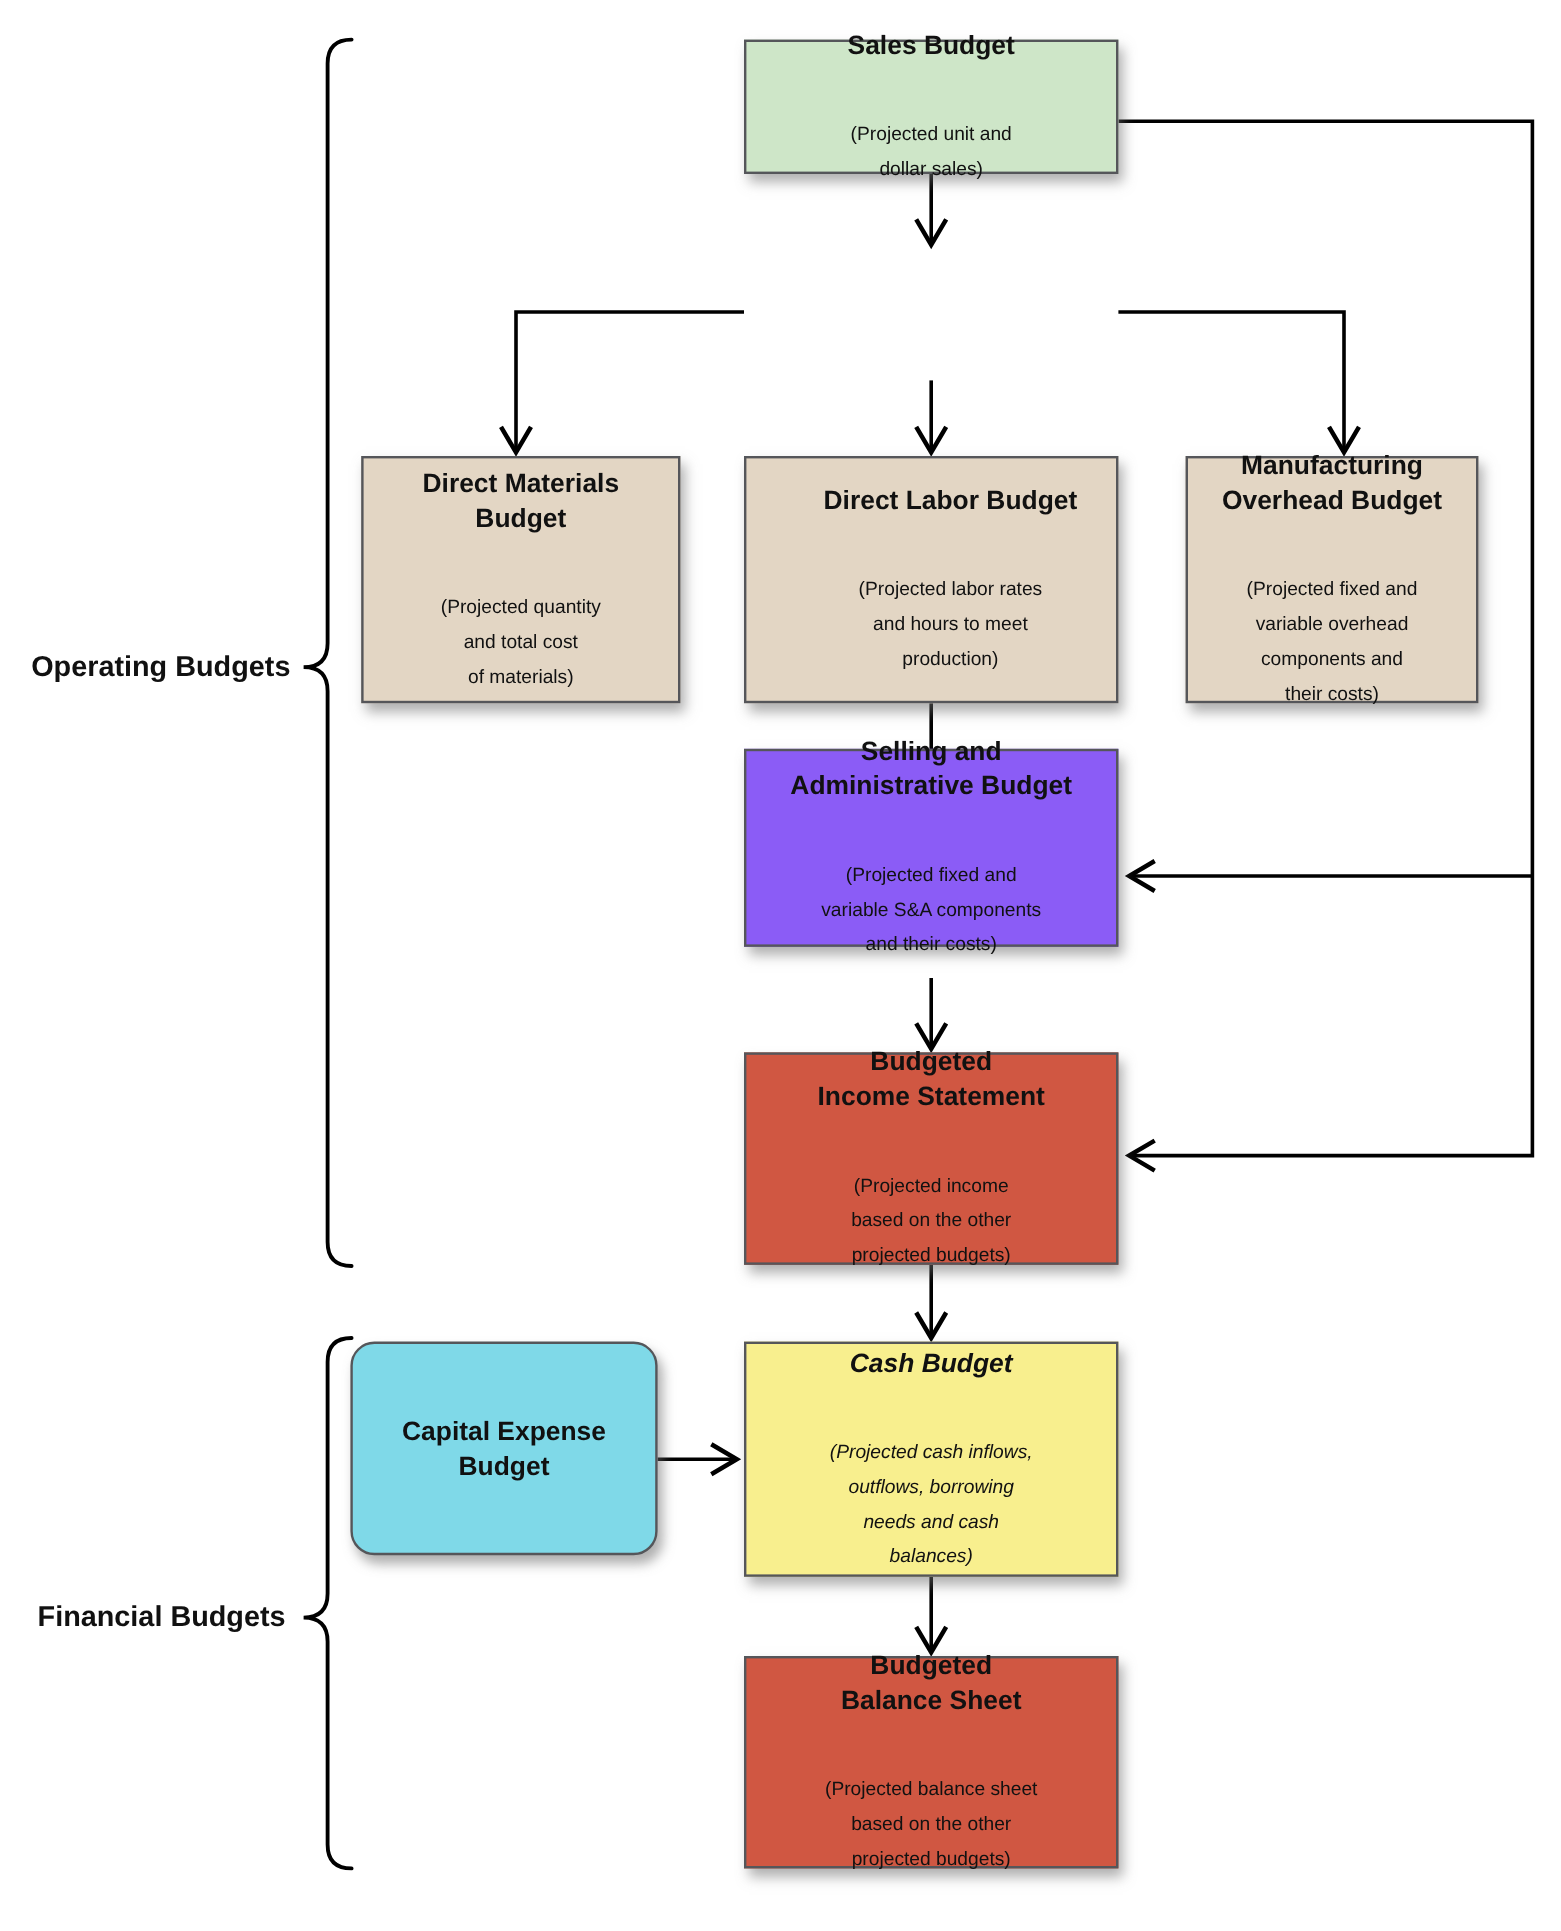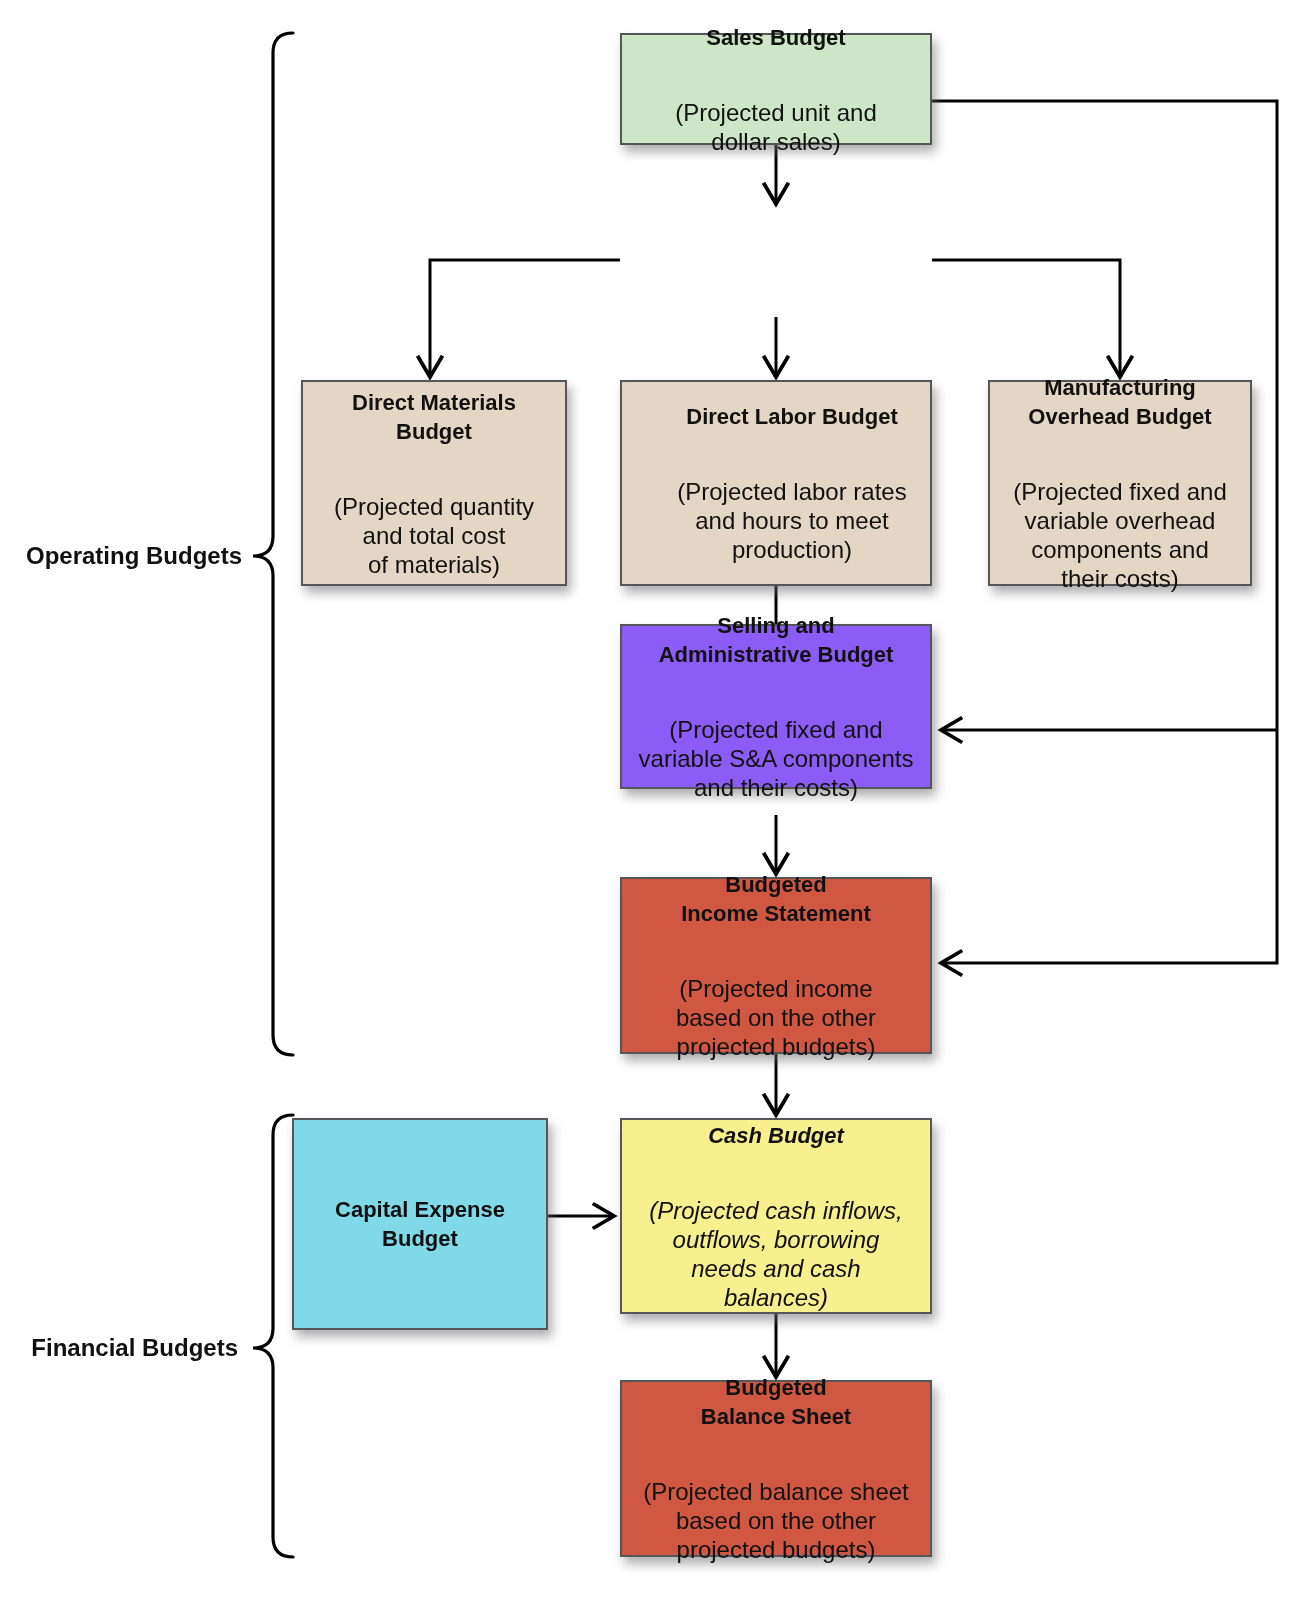--- a/index.html
+++ b/index.html
@@ -25,21 +25,21 @@
     box-shadow:4px 7px 10px rgba(110,110,110,0.55);
     gap:46px;
   }
   .node .title{
     font-weight:bold;
     font-size:22px;
     line-height:29px;
     white-space:pre-line;
   }
   .node .desc{
-    font-size:24px;
+    font-size:16px;
     line-height:29px;
     white-space:pre-line;
   }
   .group-label{
     position:absolute;
     font-weight:bold;
     font-size:24px;
     line-height:32px;
     text-align:right;
     white-space:nowrap;
@@ -93,21 +93,21 @@
 of materials)</div>
   </div>
 
   <div class="node" style="left: 620px; top: 380px; width: 312px; height: 206px; background-color: rgb(227, 214, 196); padding-left: 40px;">
     <div class="title">Direct Labor Budget</div>
     <div class="desc">(Projected labor rates
 and hours to meet
 production)</div>
   </div>
 
-  <div class="node" style="left: 988px; top: 380px; width: 264px; height: 206px; background-color: rgb(227, 214, 196);">
+  <div class="node" style="left: 988px; top: 380px; width: 244px; height: 206px; background-color: rgb(227, 214, 196);">
     <div class="title">Manufacturing
 Overhead Budget</div>
     <div class="desc">(Projected fixed and
 variable overhead
 components and
 their costs)</div>
   </div>
 
   <div class="node" style="left: 620px; top: 624px; width: 312px; height: 165px; background-color: #8b5cf6;">
     <div class="title">Selling and
@@ -118,21 +118,21 @@
   </div>
 
   <div class="node" style="left: 620px; top: 877px; width: 312px; height: 177px; background-color: rgb(208, 87, 66);">
     <div class="title">Budgeted
 Income Statement</div>
     <div class="desc">(Projected income
 based on the other
 projected budgets)</div>
   </div>
 
-  <div class="node" style="left: 292px; top: 1118px; width: 256px; height: 212px; background-color: rgb(127, 217, 232);">
+  <div class="node" style="left: 292px; top: 1118px; width: 256px; height: 178px; background-color: rgb(127, 217, 232); border-radius: 20px;">
     <div class="title">Capital Expense
 Budget</div>
   </div>
 
   <div class="node" style="left: 620px; top: 1118px; width: 312px; height: 196px; background-color: rgb(248, 239, 142); font-style: italic;">
     <div class="title">Cash Budget</div>
     <div class="desc">(Projected cash inflows,
 outflows, borrowing
 needs and cash
 balances)</div>

